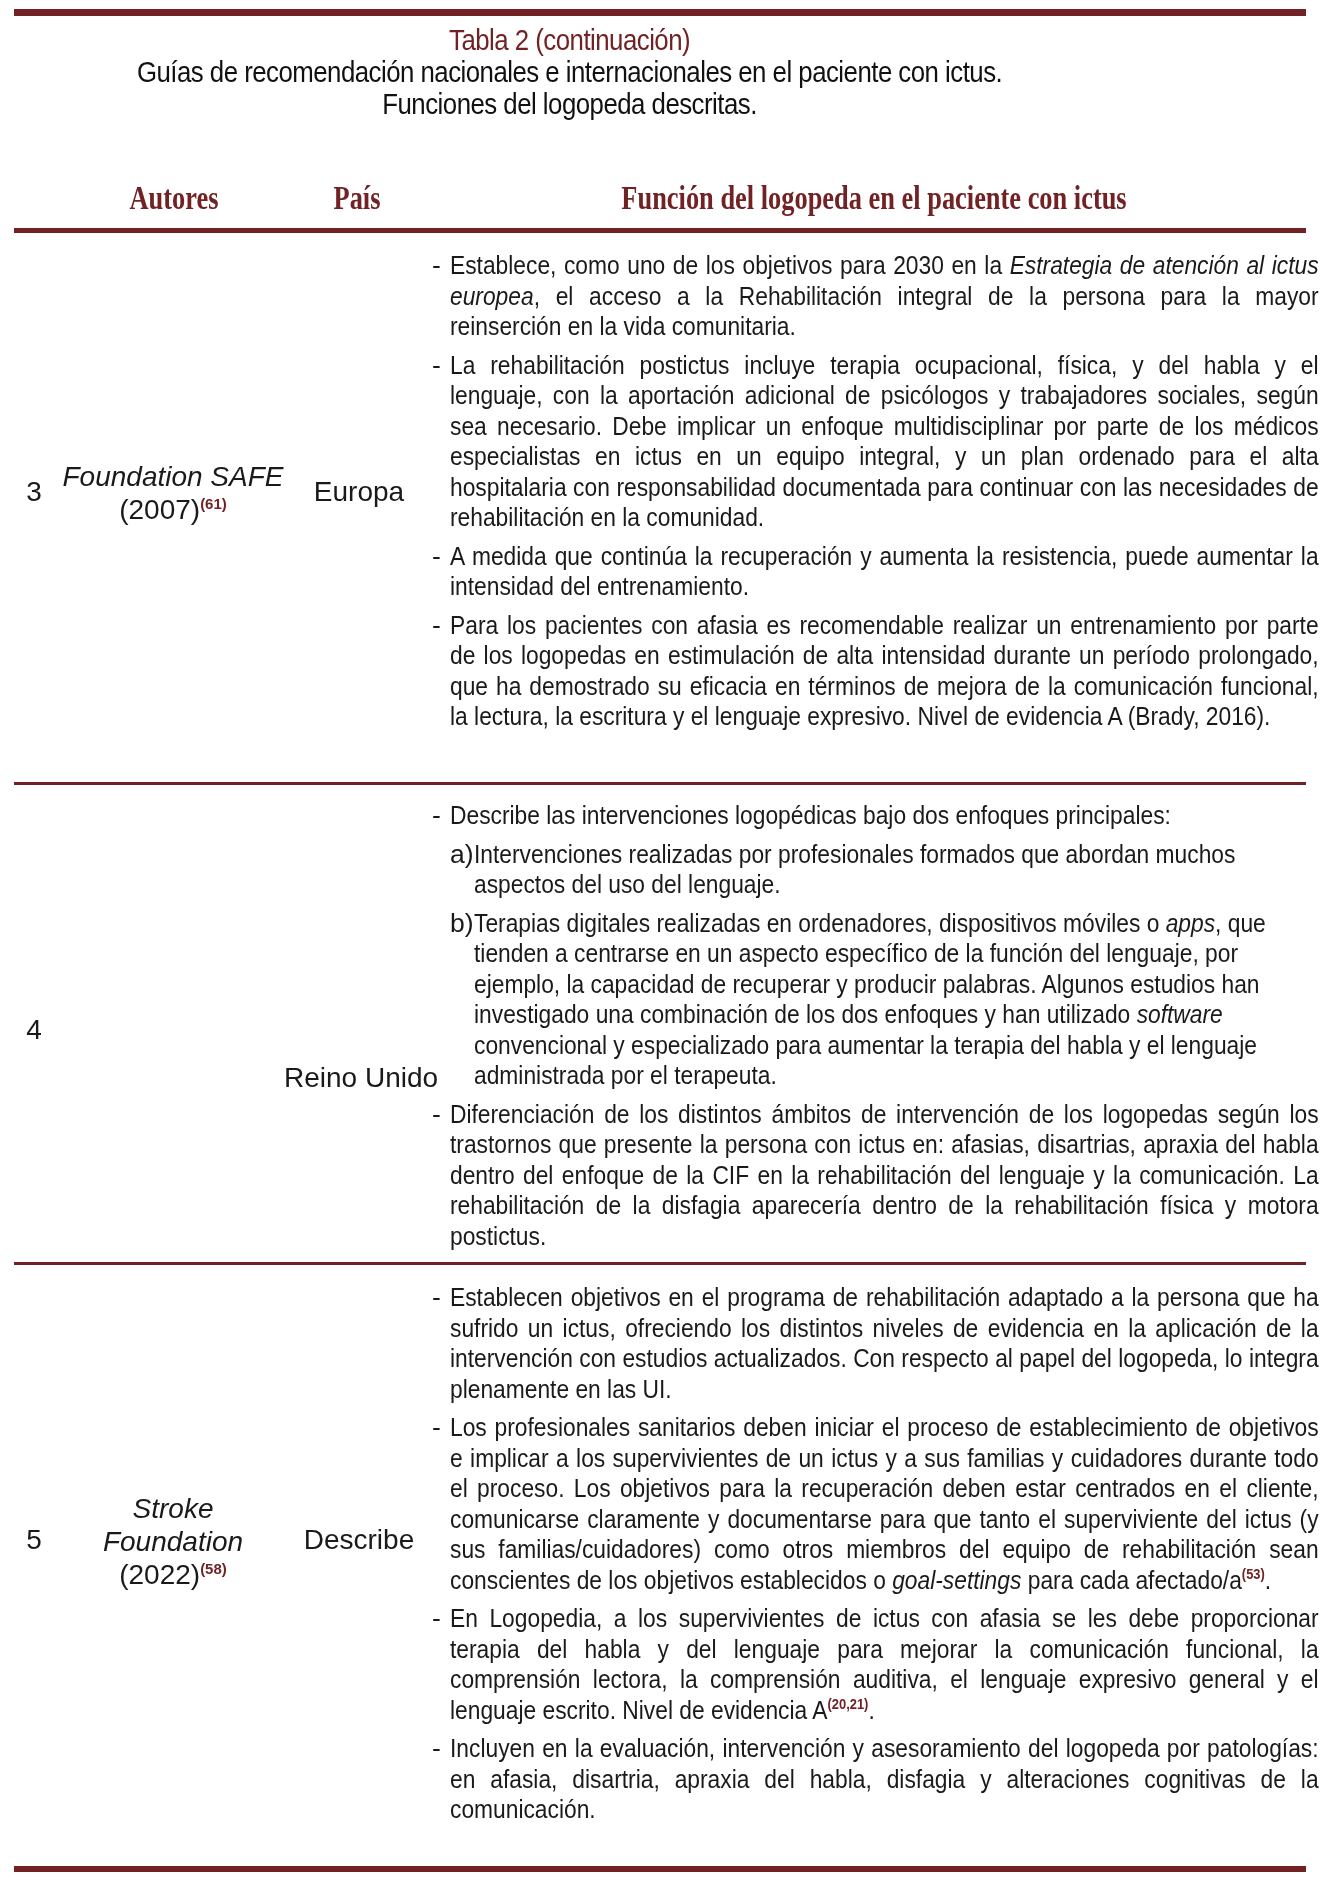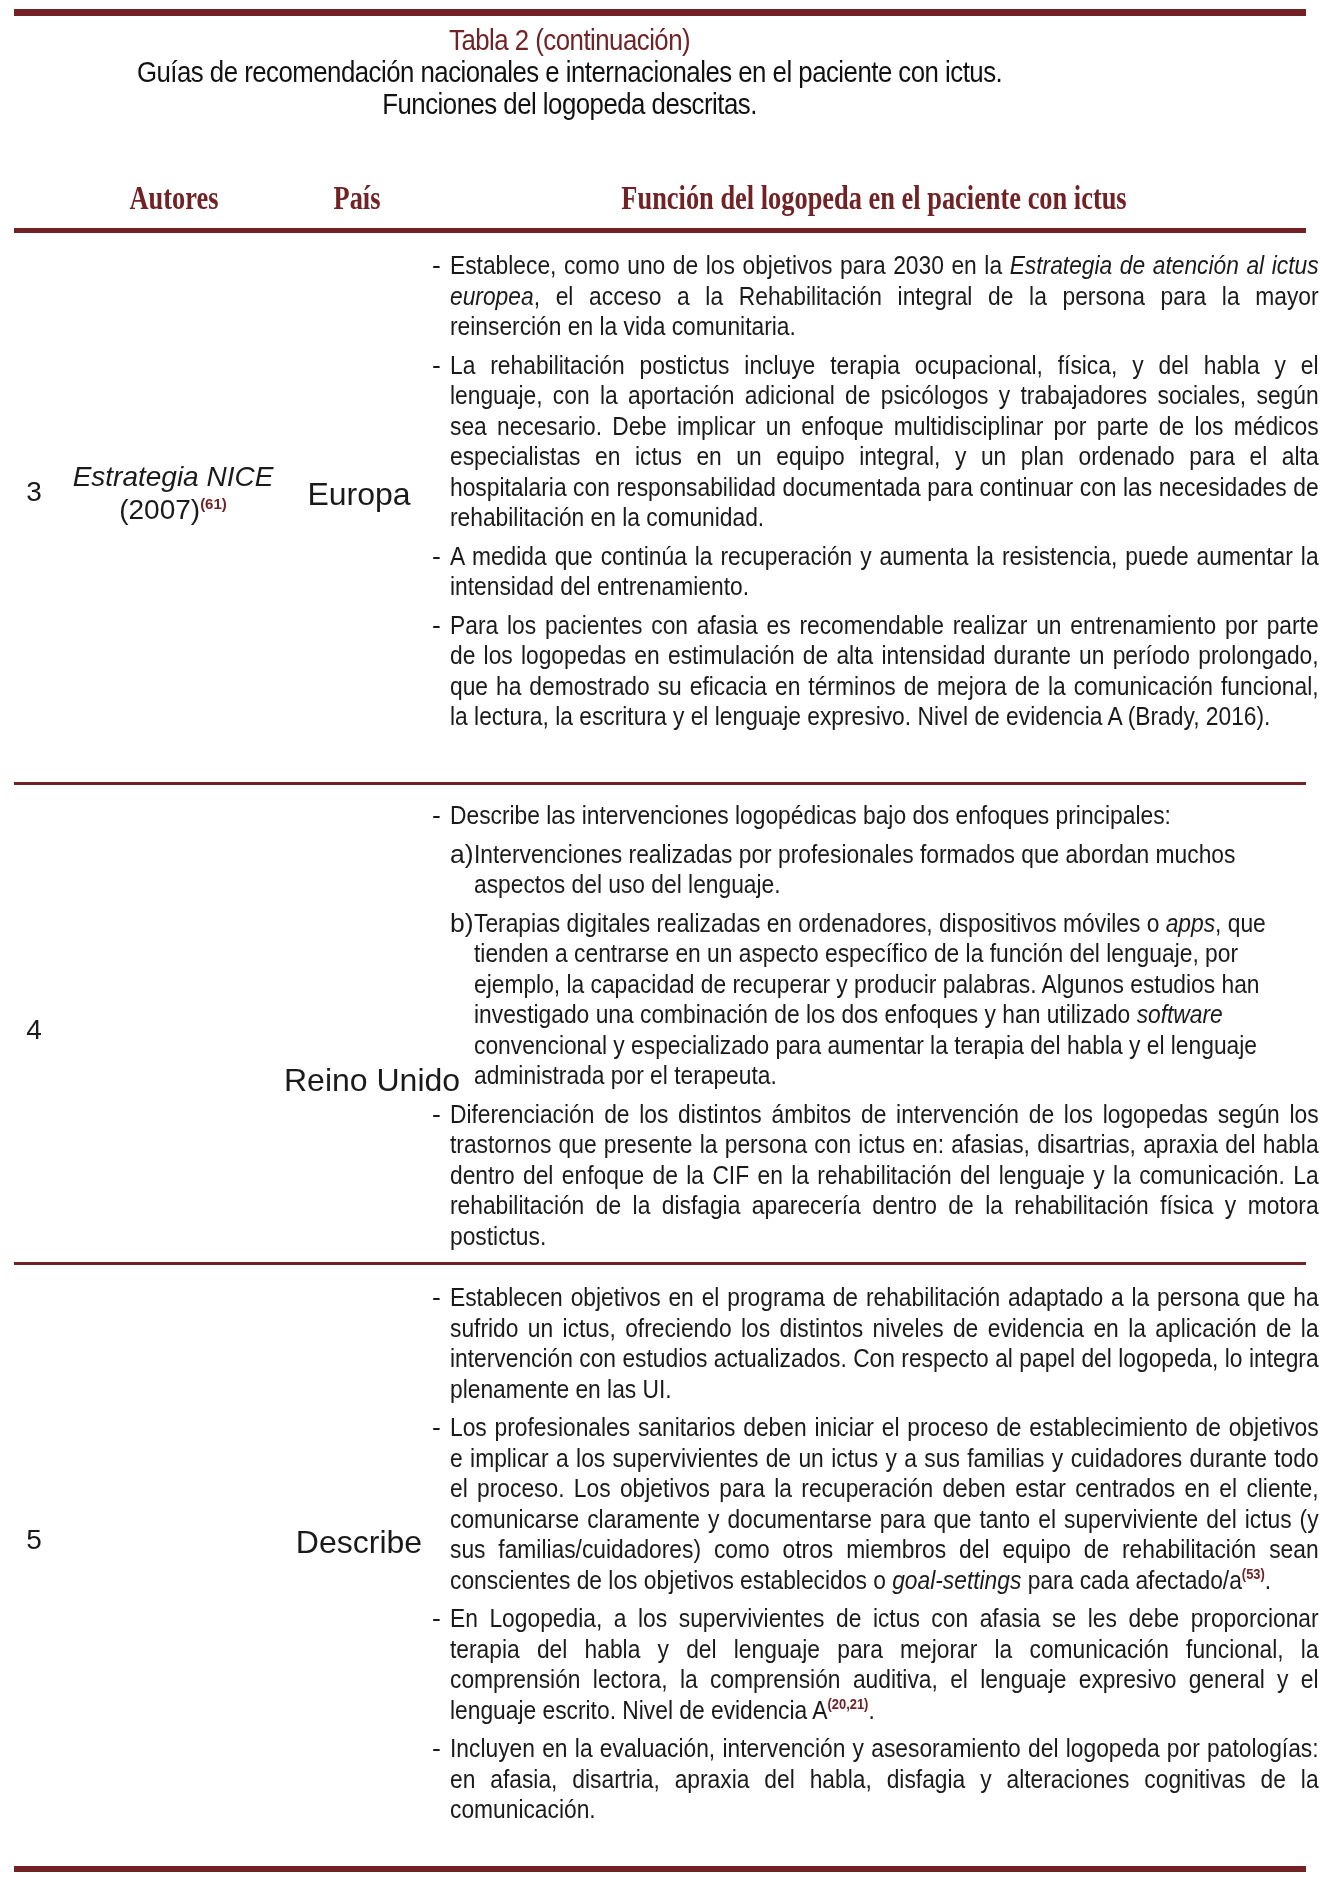--- a/index.html
+++ b/index.html
@@ -19,21 +19,21 @@
     .th-autores { left: 60px; width: 200px; }
     .th-pais { left: 258px; width: 170px; }
     .th-funcion { left: 430px; width: 860px; }
     .head-rule { position: absolute; left: 0; top: 228px; width: 1292px; height: 5px; background: #722224; }
 
     .row { position: absolute; left: 0; width: 1292px; }
     .row-rule { position: absolute; left: 0; width: 1292px; height: 3px; background: #722224; }
     .cell-num { position: absolute; left: 0; width: 40px; text-align: center; font-size: 28px; }
     .cell-autor { position: absolute; left: 44px; width: 230px; text-align: center; font-size: 28px; line-height: 33px; }
     .cell-autor .it { font-style: italic; }
-    .cell-pais { position: absolute; left: 270px; width: 150px; text-align: center; font-size: 32px; white-space: nowrap; }
+    .cell-pais { position: absolute; left: 270px; width: 150px; text-align: center; font-size: 28px; white-space: nowrap; }
     .sup { color: #722224; font-weight: bold; font-size: 15px; vertical-align: super; line-height: 0; }
 
     .cell-func { position: absolute; left: 418px; width: 886px; }
     .bullet { position: relative; padding-left: 18px; font-size: 26.5px; line-height: 30.5px; text-align: justify; margin-bottom: 8px; }
     .bullet .dash { position: absolute; left: 0; top: 0; }
     .bullet-inner { transform: scaleX(0.86); transform-origin: left; width: 1010px; }
     .sub { position: relative; padding-left: 42px; font-size: 26.5px; line-height: 30.5px; margin-bottom: 8px; }
     .sub .lbl { position: absolute; left: 18px; top: 0; }
     .it { font-style: italic; }
     .bottom-rule { position: absolute; left: 0; top: 1866px; width: 1292px; height: 6px; background: #722224; }
@@ -53,21 +53,21 @@
   <div class="thead">
     <div class="th th-autores">Autores</div>
     <div class="th th-pais">País</div>
     <div class="th th-funcion">Función del logopeda en el paciente con ictus</div>
   </div>
   <div class="head-rule"></div>
 
   <div class="row" style="top:250px;height:530px;">
     <div class="cell-num" style="top:226px;">3</div>
     <div class="cell-autor" style="top:210px;">
-      <span class="it">Estrategia NICE</span><br>
+      <span class="it">Foundation SAFE</span><br>
       <span>(2007)</span><span class="sup">(61)</span>
     </div>
     <div class="cell-pais" style="top:226px;">Europa</div>
     <div class="cell-func">
       <div class="bullet">
           <span class="dash">-</span>
           <div class="bullet-inner"><span>Establece, como uno de los objetivos para 2030 en la </span><span class="it">Estrategia de atención al ictus europea</span><span>, el acceso a la Rehabilitación integral de la persona para la mayor reinserción en la vida comunitaria.</span></div>
         </div>
       <div class="bullet">
           <span class="dash">-</span>
@@ -104,20 +104,25 @@
       <div class="bullet">
           <span class="dash">-</span>
           <div class="bullet-inner">Diferenciación de los distintos ámbitos de intervención de los logopedas según los trastornos que presente la persona con ictus en: afasias, disartrias, apraxia del habla dentro del enfoque de la CIF en la rehabilitación del lenguaje y la comunicación. La rehabilitación de la disfagia aparecería dentro de la rehabilitación física y motora postictus.</div>
         </div>
     </div>
   </div>
   <div class="row-rule" style="top:1262px;"></div>
 
   <div class="row" style="top:1282px;height:580px;">
     <div class="cell-num" style="top:242px;">5</div>
+    <div class="cell-autor" style="top:210px;">
+      <span class="it">Stroke</span><br>
+      <span class="it">Foundation</span><br>
+      <span>(2022)</span><span class="sup">(58)</span>
+    </div>
     <div class="cell-pais" style="top:242px;">Describe</div>
     <div class="cell-func">
       <div class="bullet">
           <span class="dash">-</span>
           <div class="bullet-inner">Establecen objetivos en el programa de rehabilitación adaptado a la persona que ha sufrido un ictus, ofreciendo los distintos niveles de evidencia en la aplicación de la intervención con estudios actualizados. Con respecto al papel del logopeda, lo integra plenamente en las UI.</div>
         </div>
       <div class="bullet">
           <span class="dash">-</span>
           <div class="bullet-inner"><span>Los profesionales sanitarios deben iniciar el proceso de establecimiento de objetivos e implicar a los supervivientes de un ictus y a sus familias y cuidadores durante todo el proceso. Los objetivos para la recuperación deben estar centrados en el cliente, comunicarse claramente y documentarse para que tanto el superviviente del ictus (y sus familias/cuidadores) como otros miembros del equipo de rehabilitación sean conscientes de los objetivos establecidos o </span><span class="it">goal-settings</span><span> para cada afectado/a</span><span class="sup">(53)</span><span>.</span></div>
         </div>

